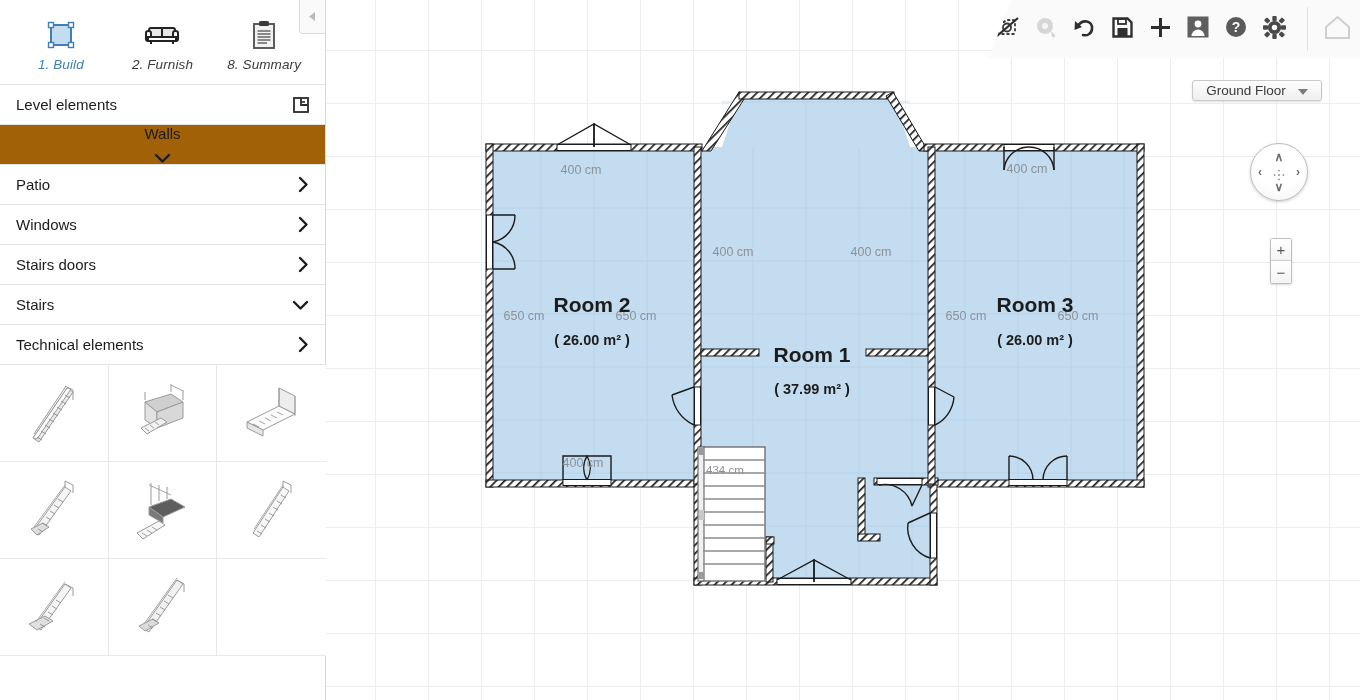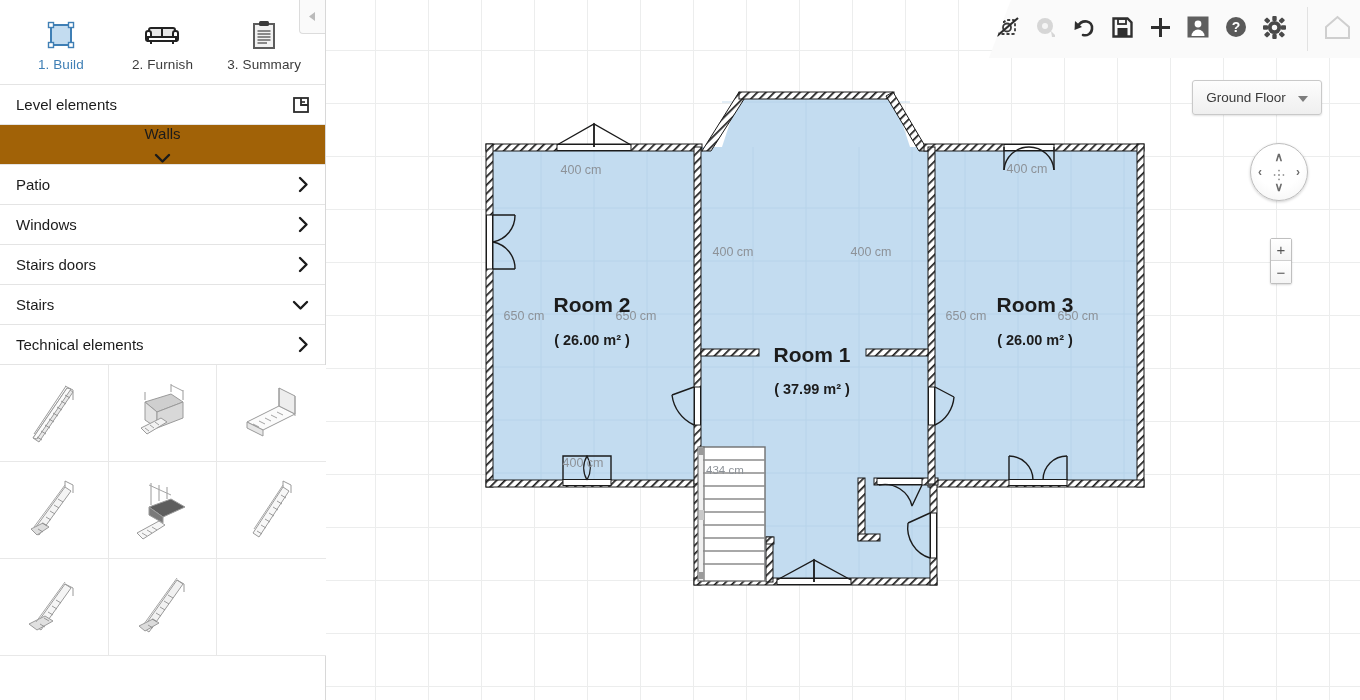--- a/index.html
+++ b/index.html
@@ -19,20 +19,21 @@
     position: relative;
     flex: 0 0 326px;
   }
   #steps {
     height: 84px;
     display: flex;
     align-items: center;
     justify-content: space-around;
     padding: 0 10px;
     background: #fff;
+    font-style: italic;
   }
   .step {
     width: 92px;
     display: flex; flex-direction: column;
     align-items: center; gap: 6px;
     cursor: pointer;
     padding-top: 6px;
   }
   .step-label { font-size: 13.5px; color: #3b3b3b; letter-spacing: .1px; }
   .step.active .step-label { color: #3f7fb5; }
@@ -122,21 +123,21 @@
     display: flex; align-items: center; justify-content: center;
     cursor: pointer;
   }
   .tb-sep { width: 1px; height: 44px; background: #e2e2e2; margin: 0 10px 0 14px; }
   .tb-btn.disabled { cursor: default; }
 
   
   #floor-select {
     position: absolute;
     right: 38px; top: 80px;
-    width: 130px; height: 35px;
+    width: 130px; height: 21px;
     background: linear-gradient(#fdfdfd,#efefef);
     border: 1px solid #c9c9c9;
     border-radius: 3px;
     display: flex; align-items: center; justify-content: center;
     gap: 12px;
     box-shadow: 0 1px 2px rgba(0,0,0,.12);
     cursor: pointer;
     z-index: 25;
   }
   #floor-select .fs-label { font-size: 13.5px; color: #3a3a3a; }
@@ -239,21 +240,21 @@
             <rect x="7" y="1" width="10" height="5" rx="1.5" fill="#3a3a3a"></rect>
             <g stroke="#6e6e6e" stroke-width="1.6">
               <line x1="5.5" y1="11" x2="18.5" y2="11"></line>
               <line x1="5.5" y1="14" x2="18.5" y2="14"></line>
               <line x1="5.5" y1="17" x2="18.5" y2="17"></line>
               <line x1="5.5" y1="20" x2="18.5" y2="20"></line>
               <line x1="5.5" y1="23" x2="15" y2="23"></line>
             </g>
           </svg>
         </span>
-        <span class="step-label">3. Summary</span>
+        <span class="step-label">8. Summary</span>
       </div>
     </div>
 
     <div class="menu">
 
       <div class="menu-row">
         <span class="m-label">Level elements</span>
         <span class="lvl-ico">
           <svg width="16" height="16" viewBox="0 0 16 16">
             <rect x="1" y="1" width="14" height="14" fill="none" stroke="#2b2b2b" stroke-width="1.8"></rect>

